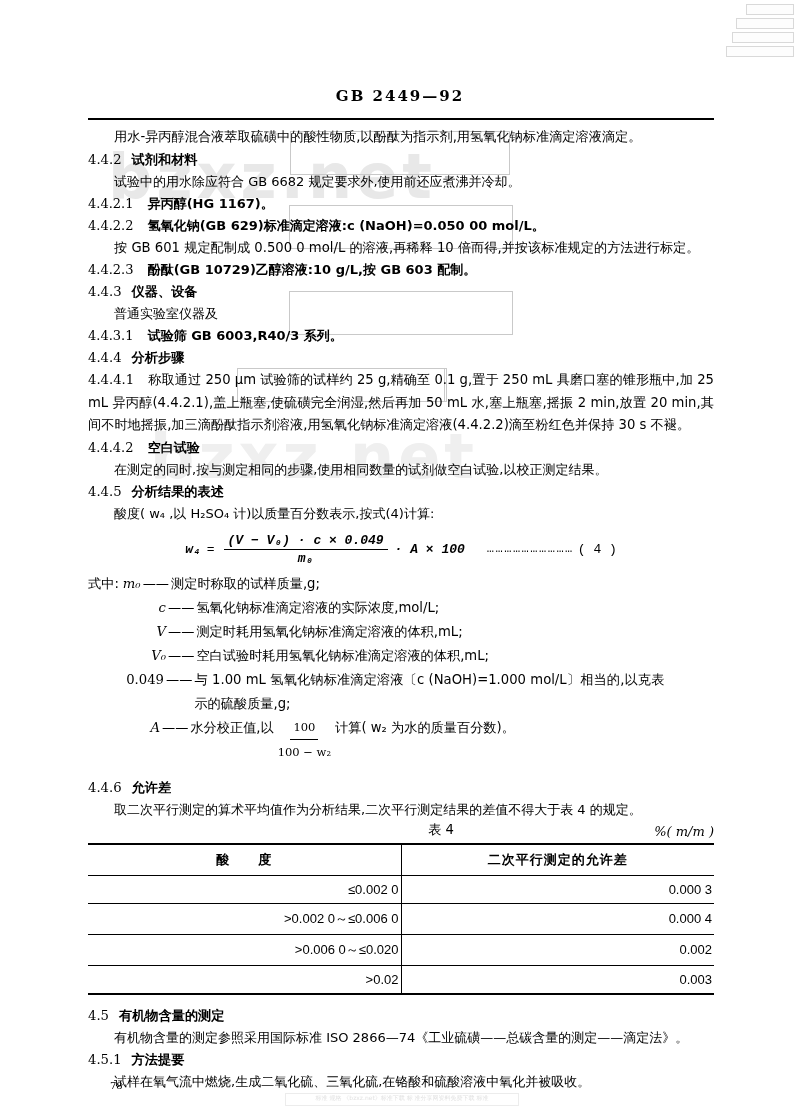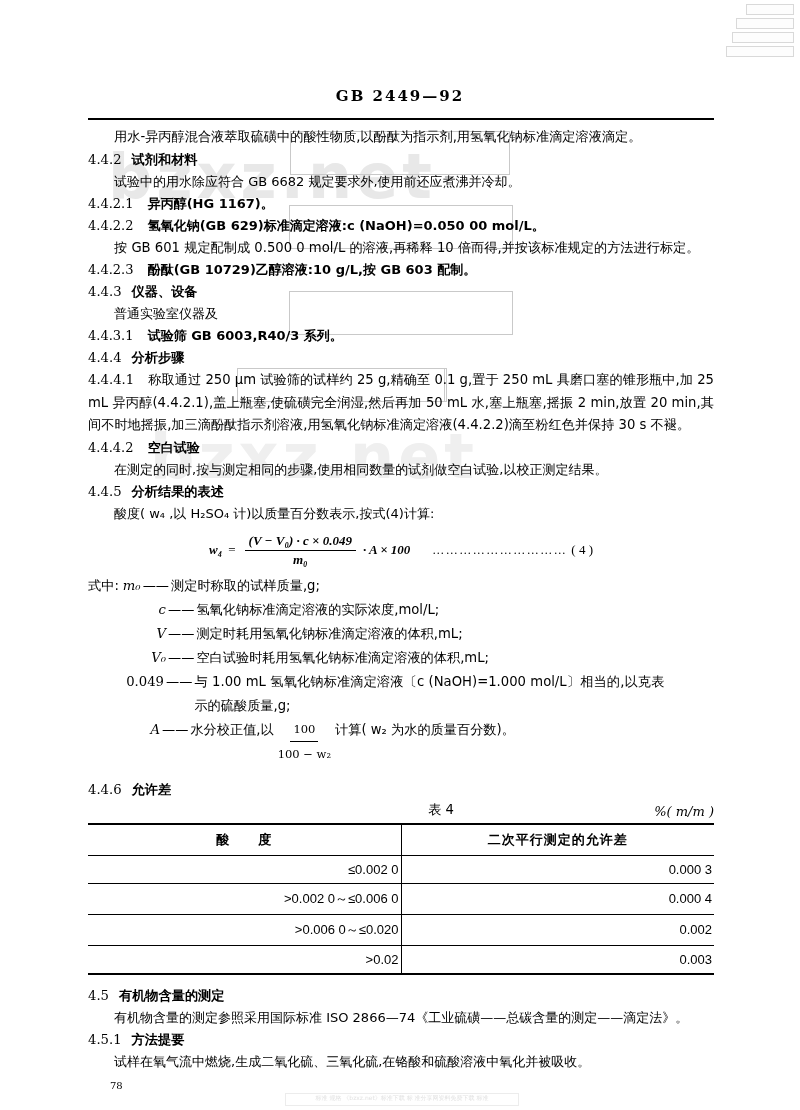--- a/index.html
+++ b/index.html
@@ -127,21 +127,21 @@
     text-justify: inter-ideograph;
   }
 
   
   .formula-row {
     display: flex;
     align-items: center;
     justify-content: center;
     margin-top: 8px;
     margin-bottom: 6px;
-    font-family: Liberation Serif, serif;
+    font-family: Liberation Mono, monospace;
     font-size: 13px;
   }
   .frac {
     display: inline-flex;
     flex-direction: column;
     align-items: center;
     vertical-align: middle;
     margin: 0 3px;
   }
   .frac .top {
@@ -388,20 +388,21 @@
           <span class="bot">100 − w₂</span>
         </span>
         <span>计算( w₂ 为水的质量百分数)。</span>
       </div>
     </div>
 
     <div class="sec" style="margin-top:12px">
       <span class="lbl">4.4.6</span><span>允许差</span>
     </div>
 
+    <div class="ln indent">取二次平行测定的算术平均值作为分析结果,二次平行测定结果的差值不得大于表 4 的规定。</div>
 
     <div class="table-cap">
       <span class="t4">表 4</span>
       <span class="unit">%( m/m )</span>
     </div>
 
     <table class="t4tab">
       <thead>
         <tr>
           <th class="col-div" style="width:50%">酸　　度</th>

